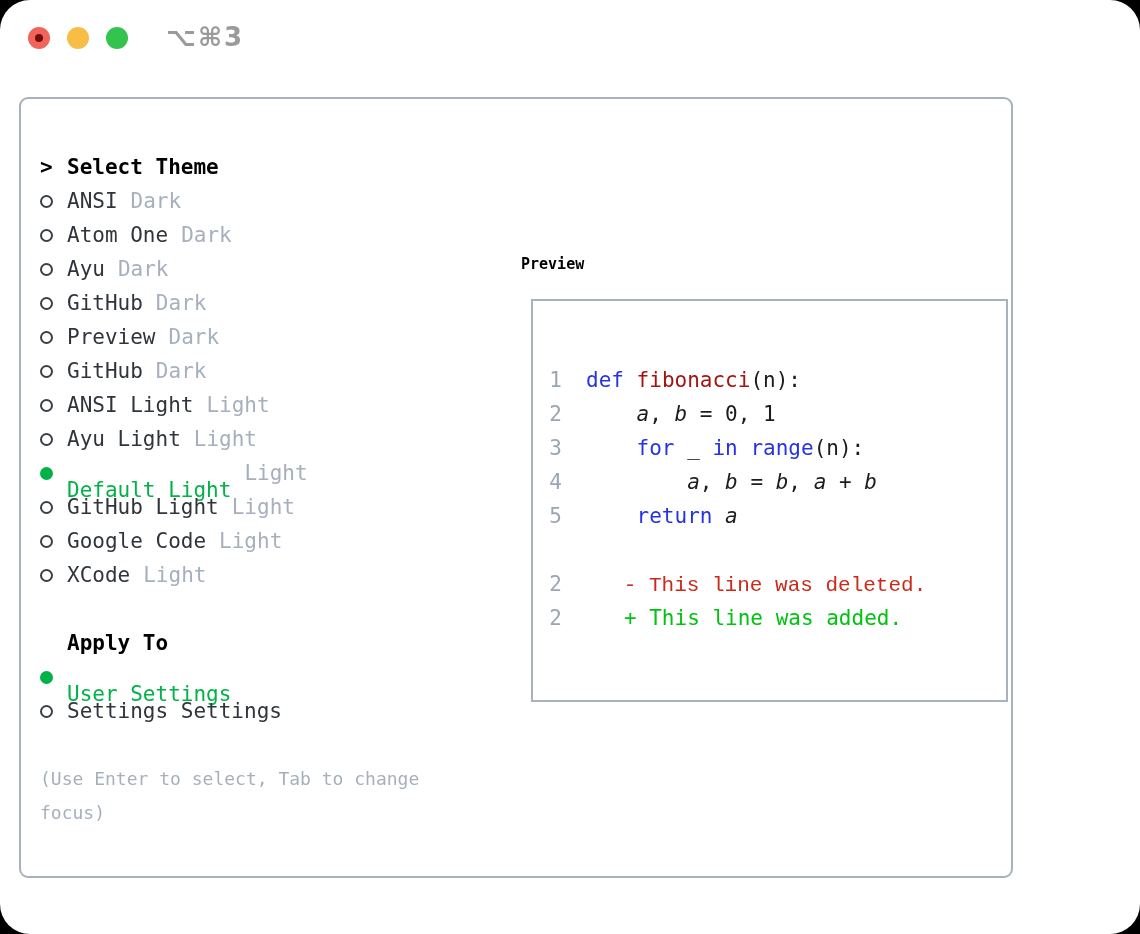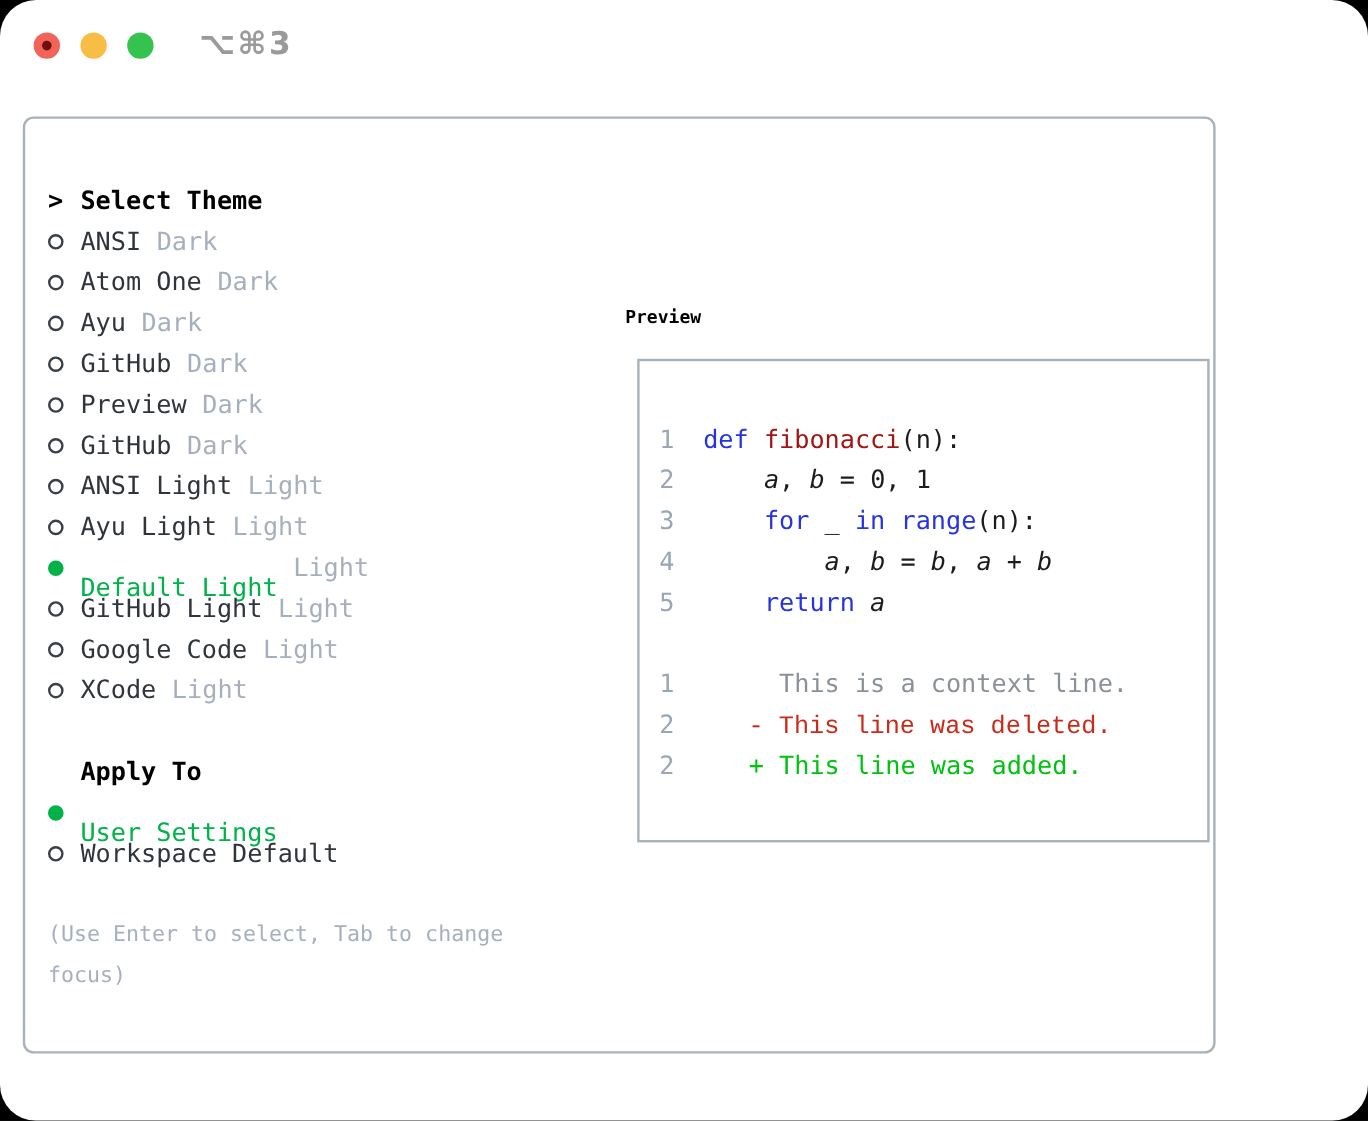--- a/index.html
+++ b/index.html
@@ -36,21 +36,21 @@
   .opt-name {}
   .row .selected-label { color:var(--ui-green);margin-top:34px; }
   .variant { color:var(--muted); margin-left:13px; }
   .spacer { height:34px; }
   .hint { width:420px; font-size:18px; line-height:34px; color:var(--muted); }
 
   
   .preview-title { position:absolute; left:500px; top:148px; height:34px; line-height:34px;
     font-size:15px; font-weight:bold; color:#000;text-align:center; }
   .preview-box { position:absolute; left:510px; top:200px; width:477px; height:403px;
-    border:2px solid #a9b1ba; box-sizing:border-box; padding:48px 0 0 16px; overflow:hidden; }
+    border:2px solid #a9b1ba; box-sizing:border-box; padding:62px 0 0 16px; overflow:hidden; }
   .pv-line { height:34px; line-height:34px; font-size:21px; white-space:pre; color:#1c1c1c; }
   .ln { display:inline-block; width:13px; text-align:right; margin-right:24px;
     color:var(--ln); }
   .tok-kw  { color:var(--kw); }
   .tok-fn  { color:var(--fn); }
   .tok-var { font-style:italic; color:#1c1c1c; }
   .diff-ctx { color:var(--ctx); }
   .diff-del { color:var(--del);font-family:Liberation Mono, monospace; }
   .diff-add { color:var(--add); }
 </style>
@@ -93,36 +93,35 @@
 
       <div class="spacer"></div>
 
       <div class="row header-row">
         <span class="marker"></span>
         <span>Apply To</span>
       </div>
 
       <div id="apply-list">
           <div class="row"><span class="marker"><span class="radio selected"></span></span><span class="opt-name selected-label">User Settings</span></div>
-          <div class="row"><span class="marker"><span class="radio"></span></span><span class="opt-name">Workspace Default</span></div>
+          <div class="row"><span class="marker"><span class="radio"></span></span><span class="opt-name">Settings Settings</span></div>
         </div>
 
       <div class="spacer"></div>
 
       <div class="hint">(Use Enter to select, Tab to change focus)</div>
     </div>
 
     <div class="preview-title">Preview</div>
 
     <div class="preview-box" id="preview-box">
         <div class="pv-line"><span class="ln">1</span><span class="tok-kw">def</span><span> </span><span class="tok-fn">fibonacci</span><span>(n):</span></div>
         <div class="pv-line"><span class="ln">2</span><span>    </span><span class="tok-var">a</span><span>, </span><span class="tok-var">b</span><span> = 0, 1</span></div>
         <div class="pv-line"><span class="ln">3</span><span>    </span><span class="tok-kw">for</span><span> _ </span><span class="tok-kw">in</span><span> </span><span class="tok-kw">range</span><span>(n):</span></div>
         <div class="pv-line"><span class="ln">4</span><span>        </span><span class="tok-var">a</span><span>, </span><span class="tok-var">b</span><span> = </span><span class="tok-var">b</span><span>, </span><span class="tok-var">a</span><span> + </span><span class="tok-var">b</span></div>
         <div class="pv-line"><span class="ln">5</span><span>    </span><span class="tok-kw">return</span><span> </span><span class="tok-var">a</span></div>
         <div class="pv-line"></div>
-        <div class="pv-line"><span class="ln">1</span><span class="diff-ctx">     This is a context line.</span></div>
         <div class="pv-line"><span class="ln">2</span><span class="diff-del">   - This line was deleted.</span></div>
         <div class="pv-line"><span class="ln">2</span><span class="diff-add">   + This line was added.</span></div>
       </div>
 
   </div>
 </div>
 
 </body></html>

